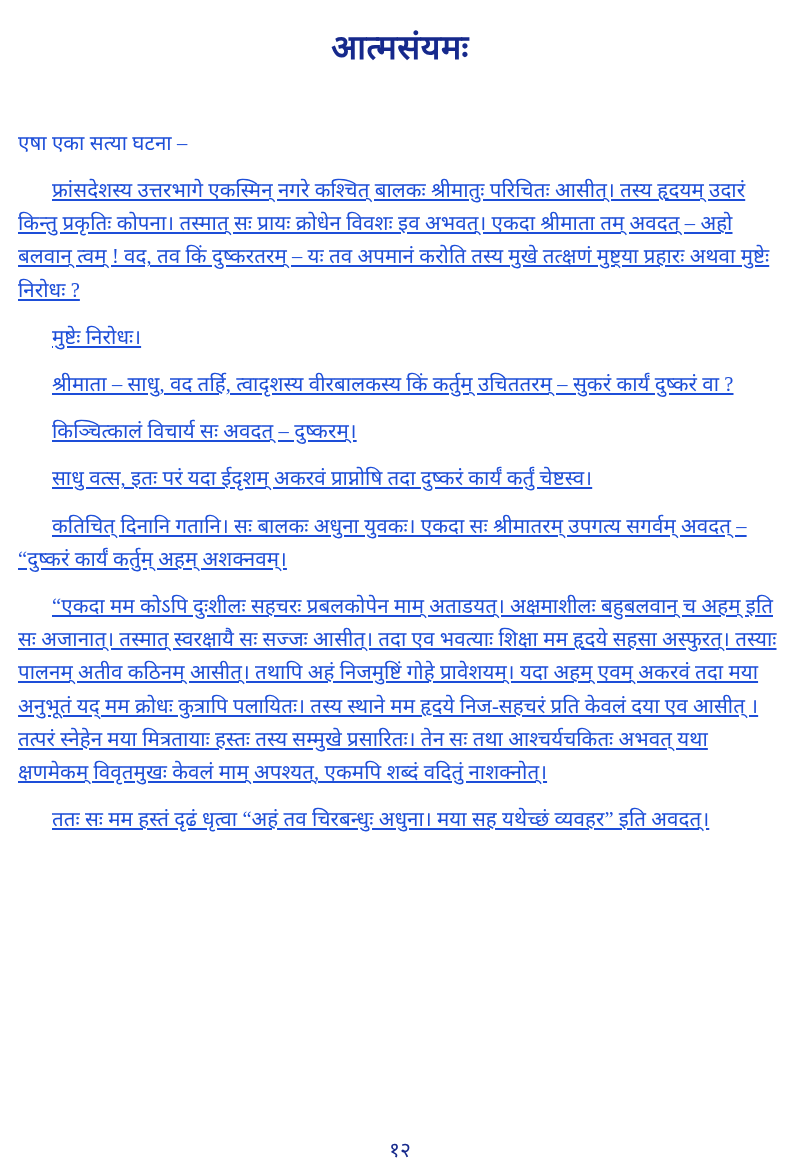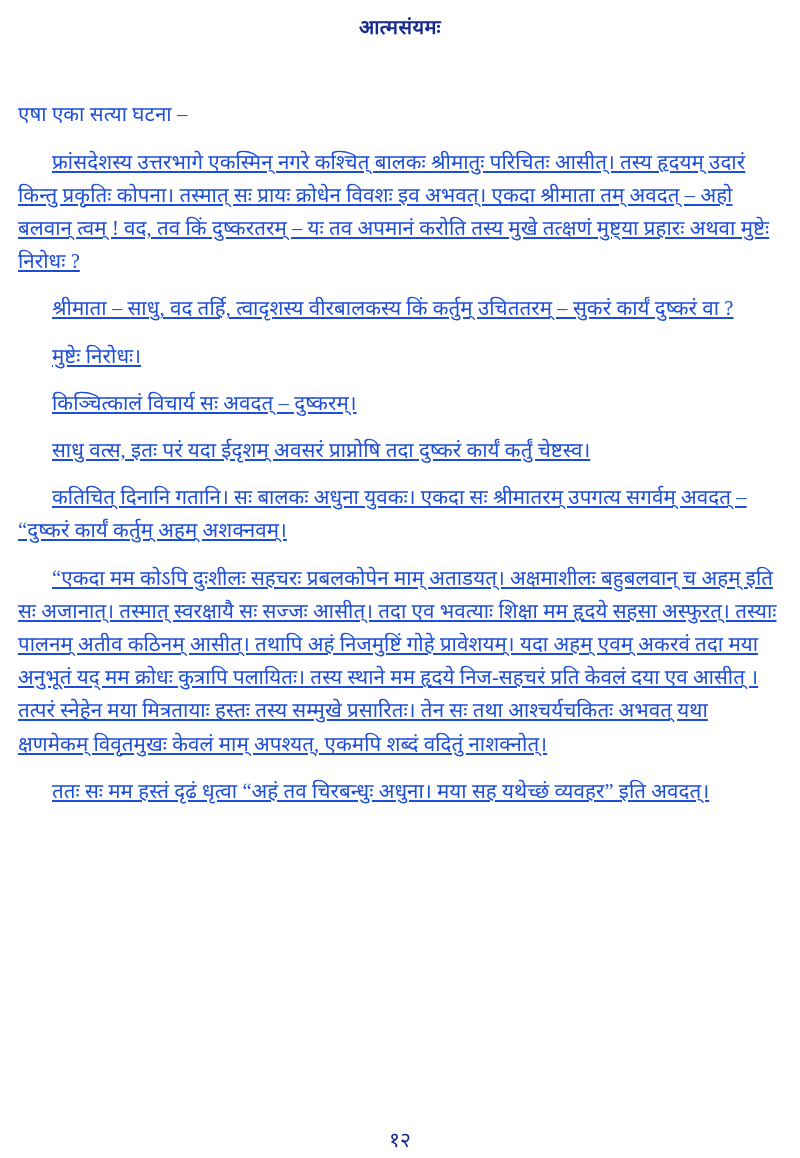--- a/index.html
+++ b/index.html
@@ -16,21 +16,21 @@
   }
   .page {
     position: relative;
     width: 800px;
     height: 1158px;
     box-sizing: border-box;
     padding: 0 18px;
   }
   .doc-title {
     text-align: center;
-    font-size: 20px;
+    font-size: 34px;
     font-weight: 700;
     color: #16298c;
     margin-bottom: 0;
     letter-spacing: 0.5px;
   }
   .body-text {
     margin-top: 58px;
   }
   p.para {
     margin: 0 0 4px 0;
@@ -60,24 +60,24 @@
 </head>
 <body>
 
 <div class="page">
 
   <h1 class="doc-title">आत्मसंयमः</h1>
 
   <div class="body-text">
     <p class="para">एषा एका सत्या घटना –</p>
     <p class="para indent gap">फ्रांसदेशस्य उत्तरभागे एकस्मिन् नगरे कश्चित् बालकः श्रीमातुः परिचितः आसीत्। तस्य हृदयम् उदारं किन्तु प्रकृतिः कोपना। तस्मात् सः प्रायः क्रोधेन विवशः इव अभवत्। एकदा श्रीमाता तम् अवदत् – अहो बलवान् त्वम् ! वद, तव किं दुष्करतरम् – यः तव अपमानं करोति तस्य मुखे तत्क्षणं मुष्ट्या प्रहारः अथवा मुष्टेः निरोधः ?</p>
+    <p class="para indent gap">मुष्टेः निरोधः।</p>
     <p class="para indent gap">श्रीमाता – साधु, वद तर्हि, त्वादृशस्य वीरबालकस्य किं कर्तुम् उचिततरम् – सुकरं कार्यं दुष्करं वा ?</p>
-    <p class="para indent gap">मुष्टेः निरोधः।</p>
     <p class="para indent gap">किञ्चित्कालं विचार्य सः अवदत् – दुष्करम्।</p>
-    <p class="para indent gap">साधु वत्स, इतः परं यदा ईदृशम् अवसरं प्राप्नोषि तदा दुष्करं कार्यं कर्तुं चेष्टस्व।</p>
+    <p class="para indent gap">साधु वत्स, इतः परं यदा ईदृशम् अकरवं प्राप्नोषि तदा दुष्करं कार्यं कर्तुं चेष्टस्व।</p>
     <p class="para indent gap">कतिचित् दिनानि गतानि। सः बालकः अधुना युवकः। एकदा सः श्रीमातरम् उपगत्य सगर्वम् अवदत् – “दुष्करं कार्यं कर्तुम् अहम् अशक्नवम्।</p>
     <p class="para indent gap">“एकदा मम कोऽपि दुःशीलः सहचरः प्रबलकोपेन माम् अताडयत्। अक्षमाशीलः बहुबलवान् च अहम् इति सः अजानात्। तस्मात् स्वरक्षायै सः सज्जः आसीत्। तदा एव भवत्याः शिक्षा मम हृदये सहसा अस्फुरत्। तस्याः पालनम् अतीव कठिनम् आसीत्। तथापि अहं निजमुष्टिं गोहे प्रावेशयम्। यदा अहम् एवम् अकरवं तदा मया अनुभूतं यद् मम क्रोधः कुत्रापि पलायितः। तस्य स्थाने मम हृदये निज-सहचरं प्रति केवलं दया एव आसीत् । तत्परं स्नेहेन मया मित्रतायाः हस्तः तस्य सम्मुखे प्रसारितः। तेन सः तथा आश्चर्यचकितः अभवत् यथा क्षणमेकम् विवृतमुखः केवलं माम् अपश्यत्, एकमपि शब्दं वदितुं नाशक्नोत्।</p>
     <p class="para indent gap">ततः सः मम हस्तं दृढं धृत्वा “अहं तव चिरबन्धुः अधुना। मया सह यथेच्छं व्यवहर” इति अवदत्।</p>
   </div>
 
   <div class="page-number">१२</div>
 
 </div>
 
 </body></html>

